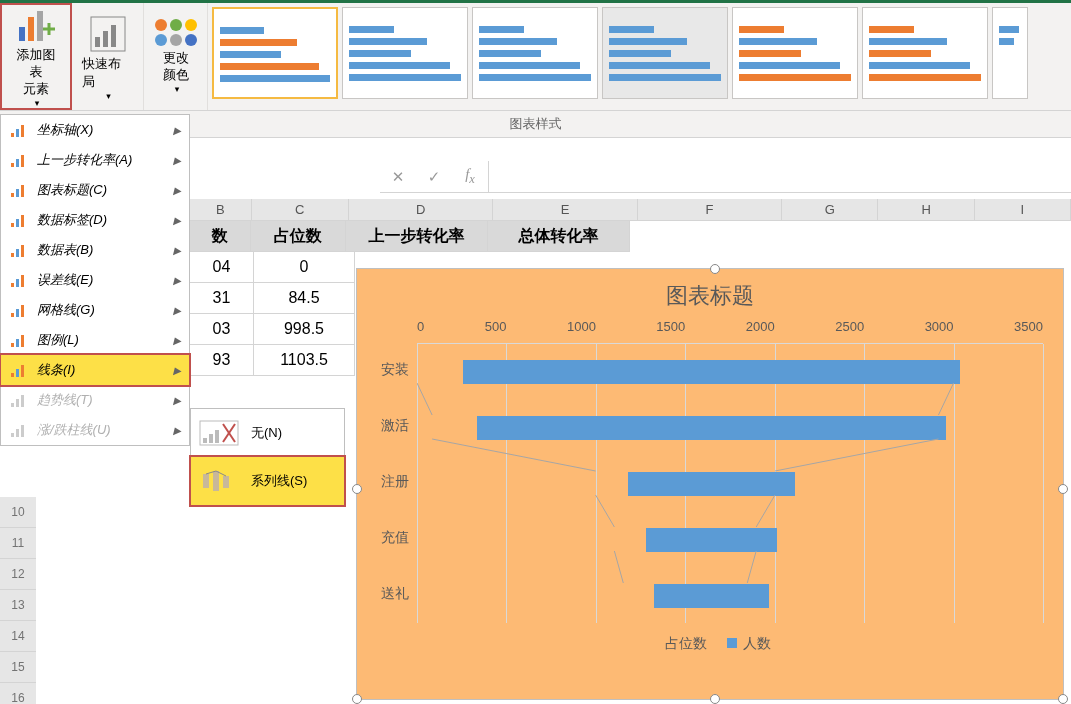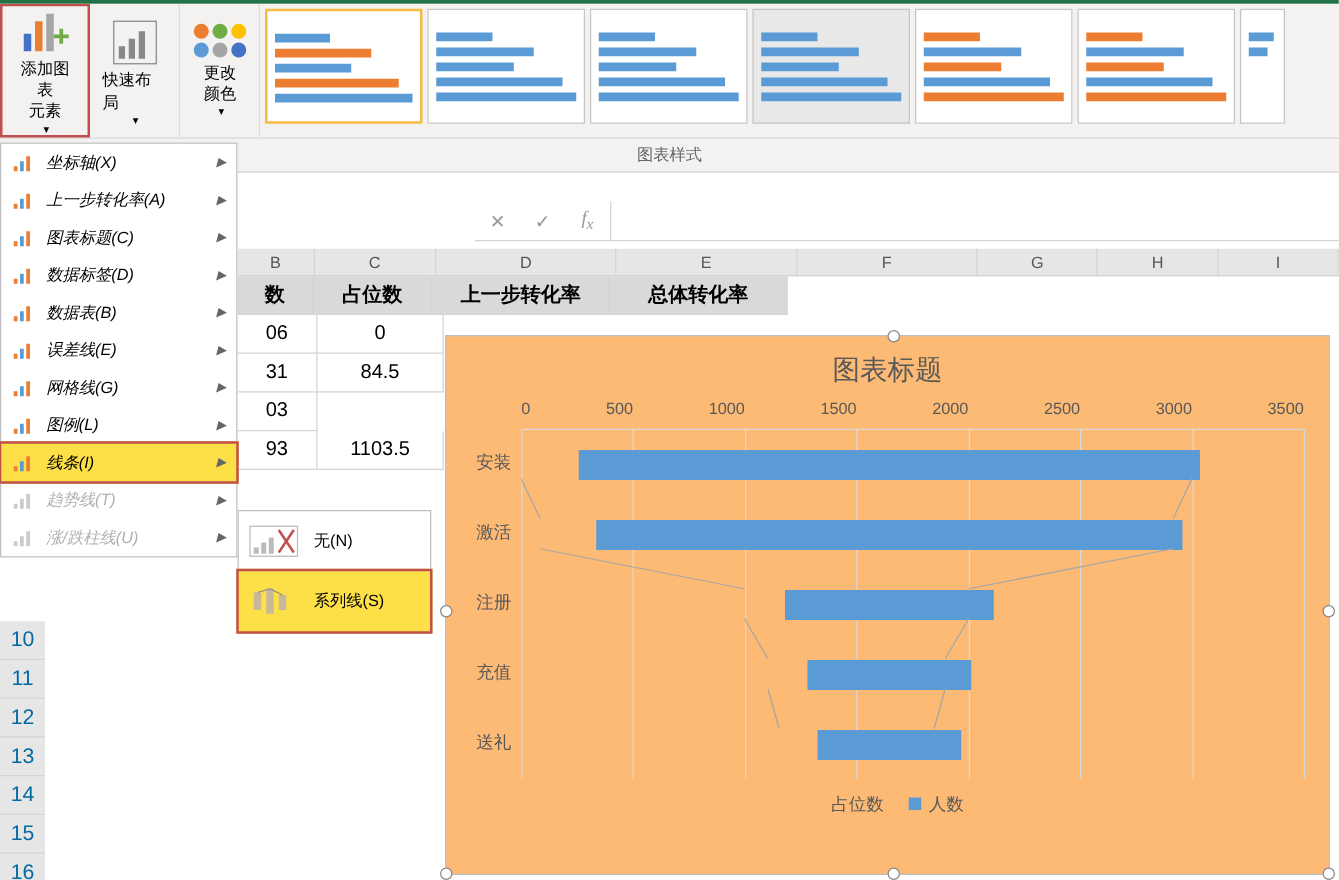--- a/index.html
+++ b/index.html
@@ -25,21 +25,21 @@
   .dropdown-item .arrow { position: absolute; right: 8px; color: #666; font-size: 10px; }
   .dd-icon { width: 18px; height: 18px; display: flex; align-items: center; justify-content: center; }
 
   .submenu { position: absolute; left: 190px; width: 155px; background: #fff; border: 1px solid #bfbfbf; z-index: 60; }
   .submenu .dropdown-item { padding: 10px 8px; gap: 12px; }
   .sub-icon { width: 40px; height: 28px; display: flex; align-items: center; justify-content: center; }
 
   .formula-bar { display: flex; align-items: center; border-bottom: 1px solid #d4d4d4; height: 32px; background: #fff; margin-left: 190px; }
   .fb-btn { width: 36px; text-align: center; color: #999; font-size: 15px; }
   .fb-fx { font-style: italic; font-family: serif; }
-  .row-h { height: 31px; width: 0; border-bottom: 1px solid #d4d4d4; display: flex; align-items: center; justify-content: center; font-size: 17px; color: #0369a1; }
+  .row-h { height: 31px; width: 0; border-bottom: 1px solid #d4d4d4; display: flex; align-items: center; justify-content: center; font-size: 12px; color: #737373; }
   .row-headers-left { position: absolute; left: 0; top: 494px; width: 36px; background: #e6e6e6; }
   .row-headers-left .row-h { width: 36px; }
 
   .col-headers { position: absolute; left: 190px; top: 196px; right: 0; height: 22px; display: flex; background: #e6e6e6; }
   .col-h { border-right: 1px solid #d4d4d4; border-bottom: 1px solid #d4d4d4; display: flex; align-items: center; justify-content: center; color: #555; }
 
   .data-grid { position: absolute; left: 190px; top: 218px; width: 440px; }
   .drow { display: flex; height: 31px; }
   .dcell { border-right: 1px solid #d4d4d4; border-bottom: 1px solid #d4d4d4; display: flex; align-items: center; justify-content: center; font-size: 16px; }
   .hdr-row { background: #d9d9d9; font-weight: bold; }
@@ -347,29 +347,30 @@
   </div>
 
 <div class="data-grid">
     <div class="drow hdr-row">
       <div class="dcell" style="width: 64px;">数</div>
       <div class="dcell" style="width: 101px;">占位数</div>
       <div class="dcell" style="width: 150px;">上一步转化率</div>
       <div class="dcell" style="width: 150px;">总体转化率</div>
     </div>
     <div class="drow">
-      <div class="dcell" style="width: 64px;">06</div>
+      <div class="dcell" style="width: 64px;">04</div>
       <div class="dcell" style="width: 101px;">0</div>
     </div>
     <div class="drow">
       <div class="dcell" style="width: 64px;">31</div>
       <div class="dcell" style="width: 101px;">84.5</div>
     </div>
     <div class="drow">
       <div class="dcell" style="width: 64px;">03</div>
+      <div class="dcell" style="width: 101px;">998.5</div>
     </div>
     <div class="drow">
       <div class="dcell" style="width: 64px;">93</div>
       <div class="dcell" style="width: 101px;">1103.5</div>
     </div>
   </div>
 
 <div class="row-headers-left">
     <div class="row-h">10</div>
     <div class="row-h">11</div>

